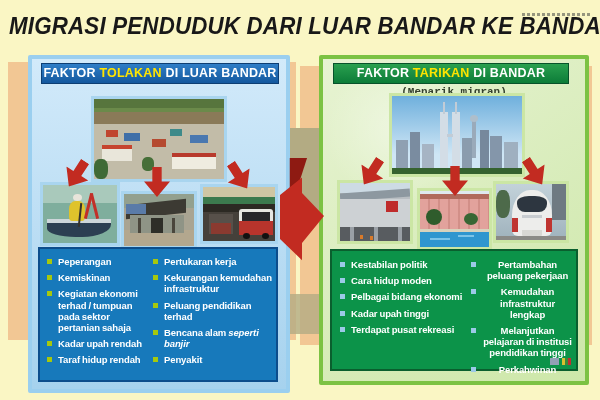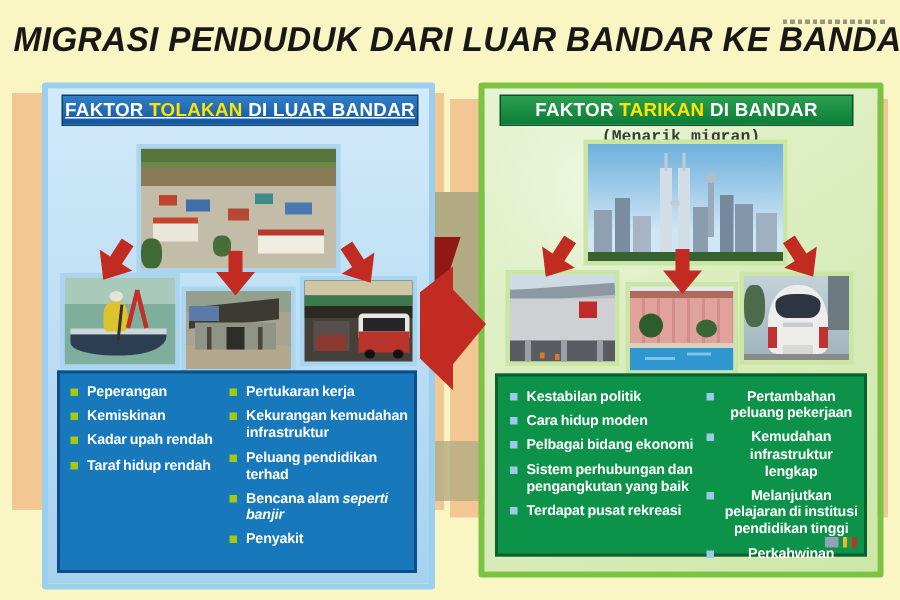--- a/index.html
+++ b/index.html
@@ -18,21 +18,21 @@
   
   .panel{border-radius:2px;}
   .panel.blue{left:28px;top:55px;width:254px;height:330px;border:4px solid #9bcfef;
               background:linear-gradient(#d2eafa,#a6d2ee);}
   .panel.green{left:319px;top:55px;width:262px;height:322px;border:4px solid #7cc243;
                background:radial-gradient(circle 110px at 30% 22%,rgba(255,255,255,.45),rgba(255,255,255,0) 70%),
                           linear-gradient(145deg,#e7f3d2,#cde7a9);}
   .hdr{position:absolute;text-align:center;font-weight:bold;font-size:12.5px;line-height:19px;
        color:#fff;letter-spacing:.2px;}
   .hdr.blue{left:9px;top:4px;width:236px;height:19px;border:1px solid #0d3e73;
-            background:linear-gradient(#2f7ec7,#14589e);text-decoration:underline;}
+            background:linear-gradient(#2f7ec7,#14589e);}
   .hdr.green{left:10px;top:4px;width:234px;height:19px;border:1px solid #07522a;
              background:linear-gradient(#2aa04f,#0c7c38);}
   .hl{color:#ffe400;}
   .subtitle{position:absolute;top:27px;left:0;width:100%;text-align:center;
             font-weight:bold;font-size:11px;}
   .subtitle.blue{color:#16418e;}
   .subtitle.green{color:#33402c;font-family:Liberation Mono, monospace;}
   
   .photo{position:absolute;overflow:hidden;}
   .photo.bl{border:3px solid #a9d5ef;}
@@ -132,20 +132,21 @@
     <div style="left:39px;top:25px;width:28px;height:9px;background:#26262a;"></div>
     <div style="left:36px;top:34px;width:34px;height:14px;background:#b8342c;"></div>
     <div style="left:40px;top:46px;width:7px;height:6px;background:#111;border-radius:50%;"></div>
     <div style="left:59px;top:46px;width:7px;height:6px;background:#111;border-radius:50%;"></div>
   </div>
 
   <div class="listbox blue">
     <ul class="c1b">
       <li>Peperangan</li>
       <li>Kemiskinan</li>
+      <li>Kegiatan ekonomi terhad / tumpuan pada sektor pertanian sahaja</li>
       <li>Kadar upah rendah</li>
       <li>Taraf hidup rendah</li>
     </ul>
     <ul class="c2b">
       <li>Pertukaran kerja</li>
       <li>Kekurangan kemudahan infrastruktur</li>
       <li>Peluang pendidikan terhad</li>
       <li><span>Bencana alam</span> <em>seperti banjir</em></li>
       <li>Penyakit</li>
     </ul>
@@ -220,21 +221,21 @@
     <div style="left:50px;top:34px;width:6px;height:14px;background:#bf3430;"></div>
     <div style="left:26px;top:46px;width:20px;height:8px;background:#d8d8d4;border-radius:0 0 40% 40%;"></div>
     <div style="left:0;top:52px;width:70px;height:4px;background:#8a8a86;"></div>
   </div>
 
   <div class="listbox green">
     <ul class="c1g">
       <li>Kestabilan politik</li>
       <li>Cara hidup moden</li>
       <li>Pelbagai bidang ekonomi</li>
-      <li>Sistem perhubungan dan pengangkutan yang baik</li>
+      <li>Kadar upah tinggi</li>
       <li>Terdapat pusat rekreasi</li>
     </ul>
     <ul class="c2g">
       <li>Pertambahan peluang pekerjaan</li>
       <li>Kemudahan infrastruktur lengkap</li>
       <li>Melanjutkan pelajaran di institusi pendidikan tinggi</li>
       <li>Perkahwinan</li>
     </ul>
     <div class="logos">
       <div style="background:#93a0b5;"></div>

